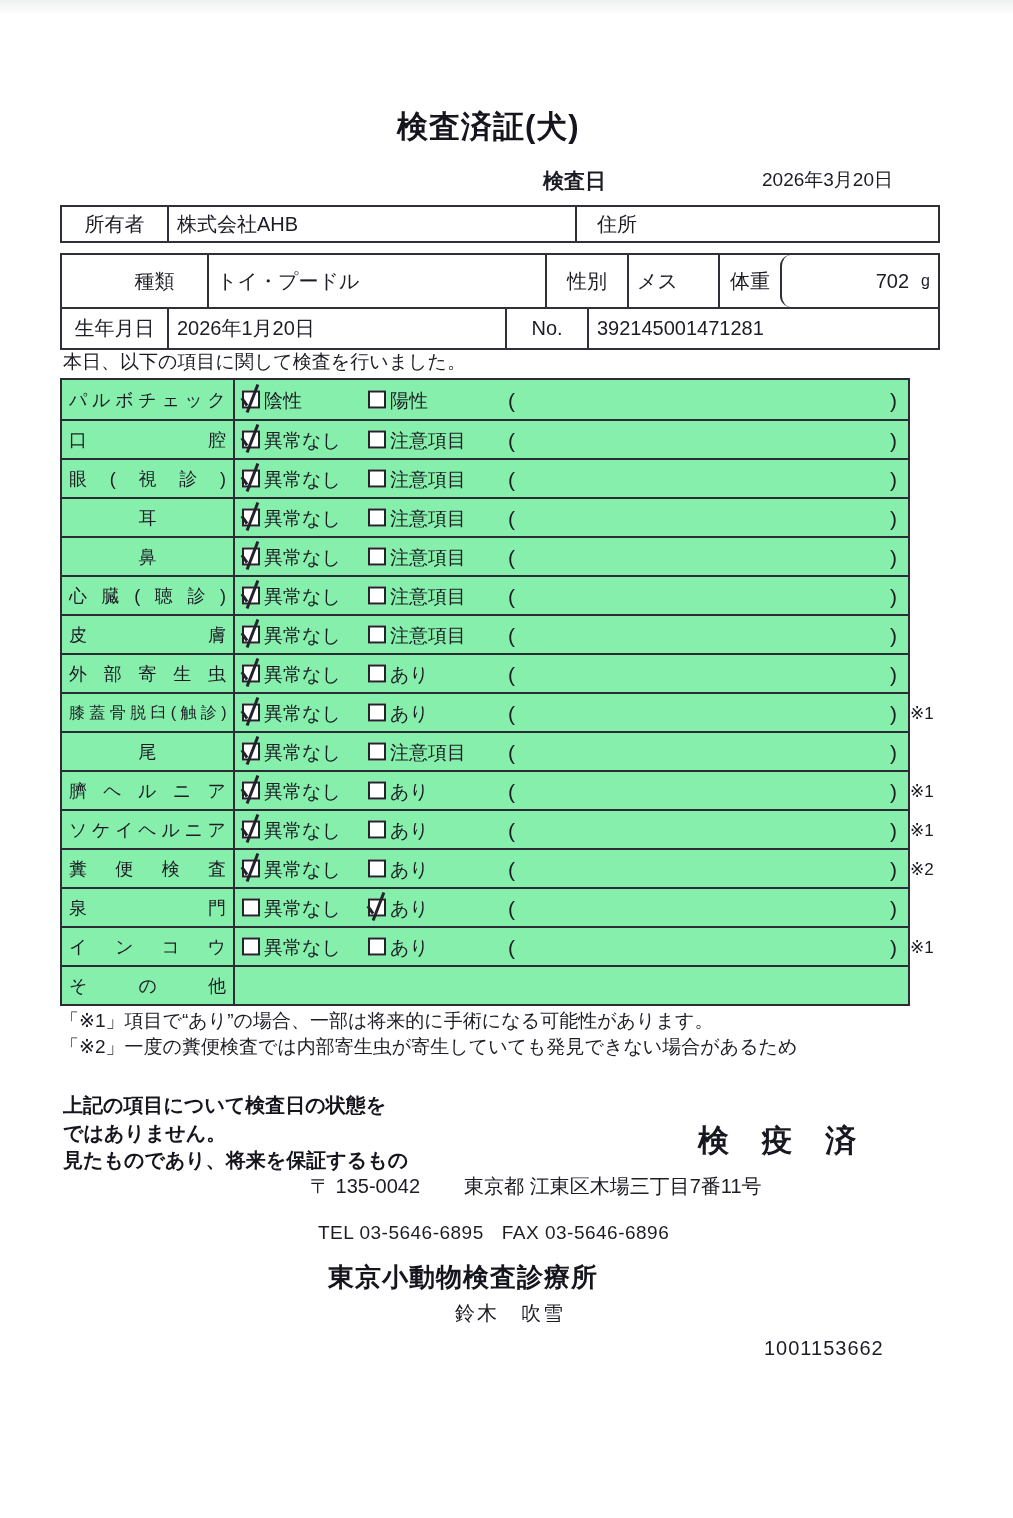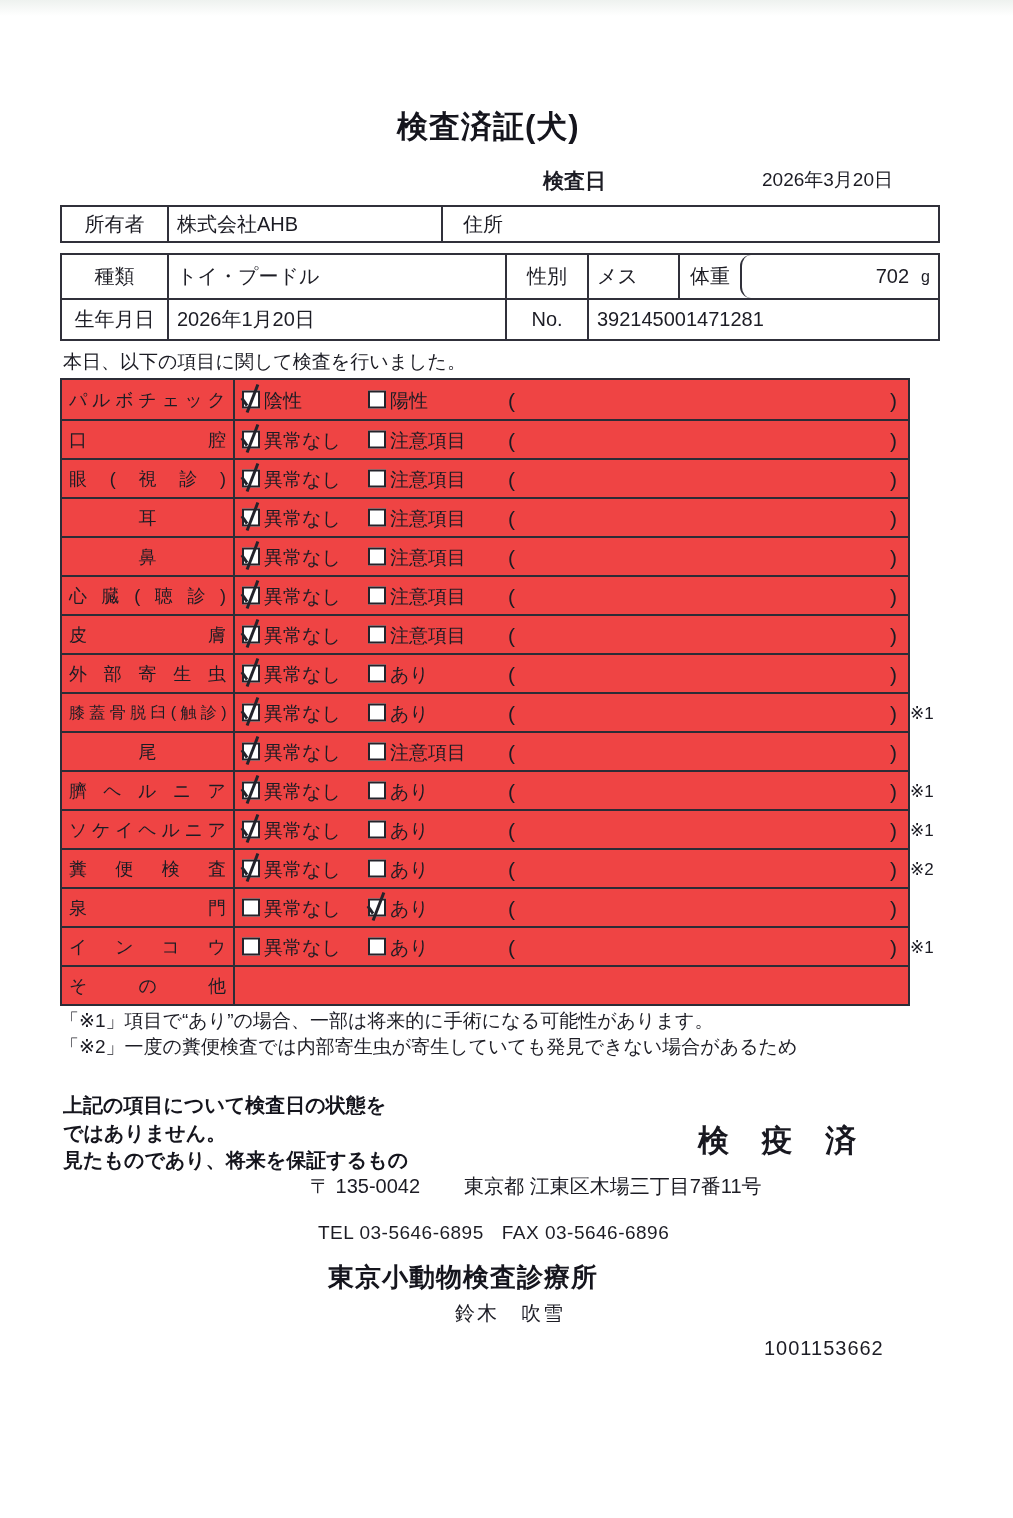--- a/index.html
+++ b/index.html
@@ -21,21 +21,21 @@
   .itable{border:2.5px solid #30303a;display:flex;flex-direction:column;box-sizing:border-box;background:#fff;}
   .irow{display:flex;box-sizing:border-box;}
   .irow + .irow{border-top:2px solid #30303a;}
   .icell{box-sizing:border-box;display:flex;align-items:center;font-size:20px;padding:0 8px;overflow:hidden;white-space:nowrap;}
   .icell + .icell{border-left:2px solid #30303a;}
   .icell.lab{justify-content:center;padding:0 2px;}
   .icell.right{justify-content:flex-end;border-radius:11px;}
   .unit{font-size:16px;margin-left:12px;}
 
   
-  .checklist{left:60px;top:378px;width:850px;border:2.5px solid #2c2c36;box-sizing:border-box;background:#ef4444;}
+  .checklist{left:60px;top:378px;width:850px;border:2.5px solid #2c2c36;box-sizing:border-box;background:#86efac;}
   .c-row{position:relative;display:flex;height:39px;box-sizing:border-box;}
   .c-row + .c-row{border-top:2px solid #2c2c36;}
   .c-item{width:173px;box-sizing:border-box;border-right:2px solid #2c2c36;display:flex;align-items:center;padding:0 7px;flex:none;}
   .c-item-label{width:100%;font-size:18px;text-align:justify;text-align-last:justify;line-height:1;}
   .c-item-label.center{text-align:center;text-align-last:center;}
   .c-item-label.small{font-size:16px;letter-spacing:-0.5px;}
   .c-content{position:relative;flex:1;}
   .opt{position:absolute;top:50%;transform:translateY(-50%);display:flex;align-items:center;gap:4px;white-space:nowrap;}
   .opt1{left:7px;}
   .opt2{left:133px;}
@@ -66,27 +66,27 @@
 </head>
 <body>
 
 <div class="abs title">検査済証(犬)</div>
 <div class="abs date-label">検査日</div>
 <div class="abs date-value">2026年3月20日</div>
 
 <div class="abs itable" style="left:60px;top:205px;width:880px;">
   <div class="irow" style="height:34px;">
     <div class="icell lab" style="width:105px;">所有者</div>
-    <div class="icell" style="width:274px;">株式会社AHB</div>
+    <div class="icell" style="width:408px;">株式会社AHB</div>
     <div class="icell lab" style="width:82px;">住所</div>
   </div>
 </div>
 
 <div class="abs itable" style="left:60px;top:253px;width:880px;">
-  <div class="irow" style="height:43px;">
+  <div class="irow" style="height:52px;padding-left:40px;">
     <div class="icell lab" style="width:105px;">種類</div>
     <div class="icell" style="width:338px;">トイ・プードル</div>
     <div class="icell lab" style="width:82px;">性別</div>
     <div class="icell" style="width:91px;">メス</div>
     <div class="icell lab" style="width:62px;">体重</div>
     <div class="icell right" style="flex:1;">
       <span>702</span>
       <span class="unit">g</span>
     </div>
   </div>

